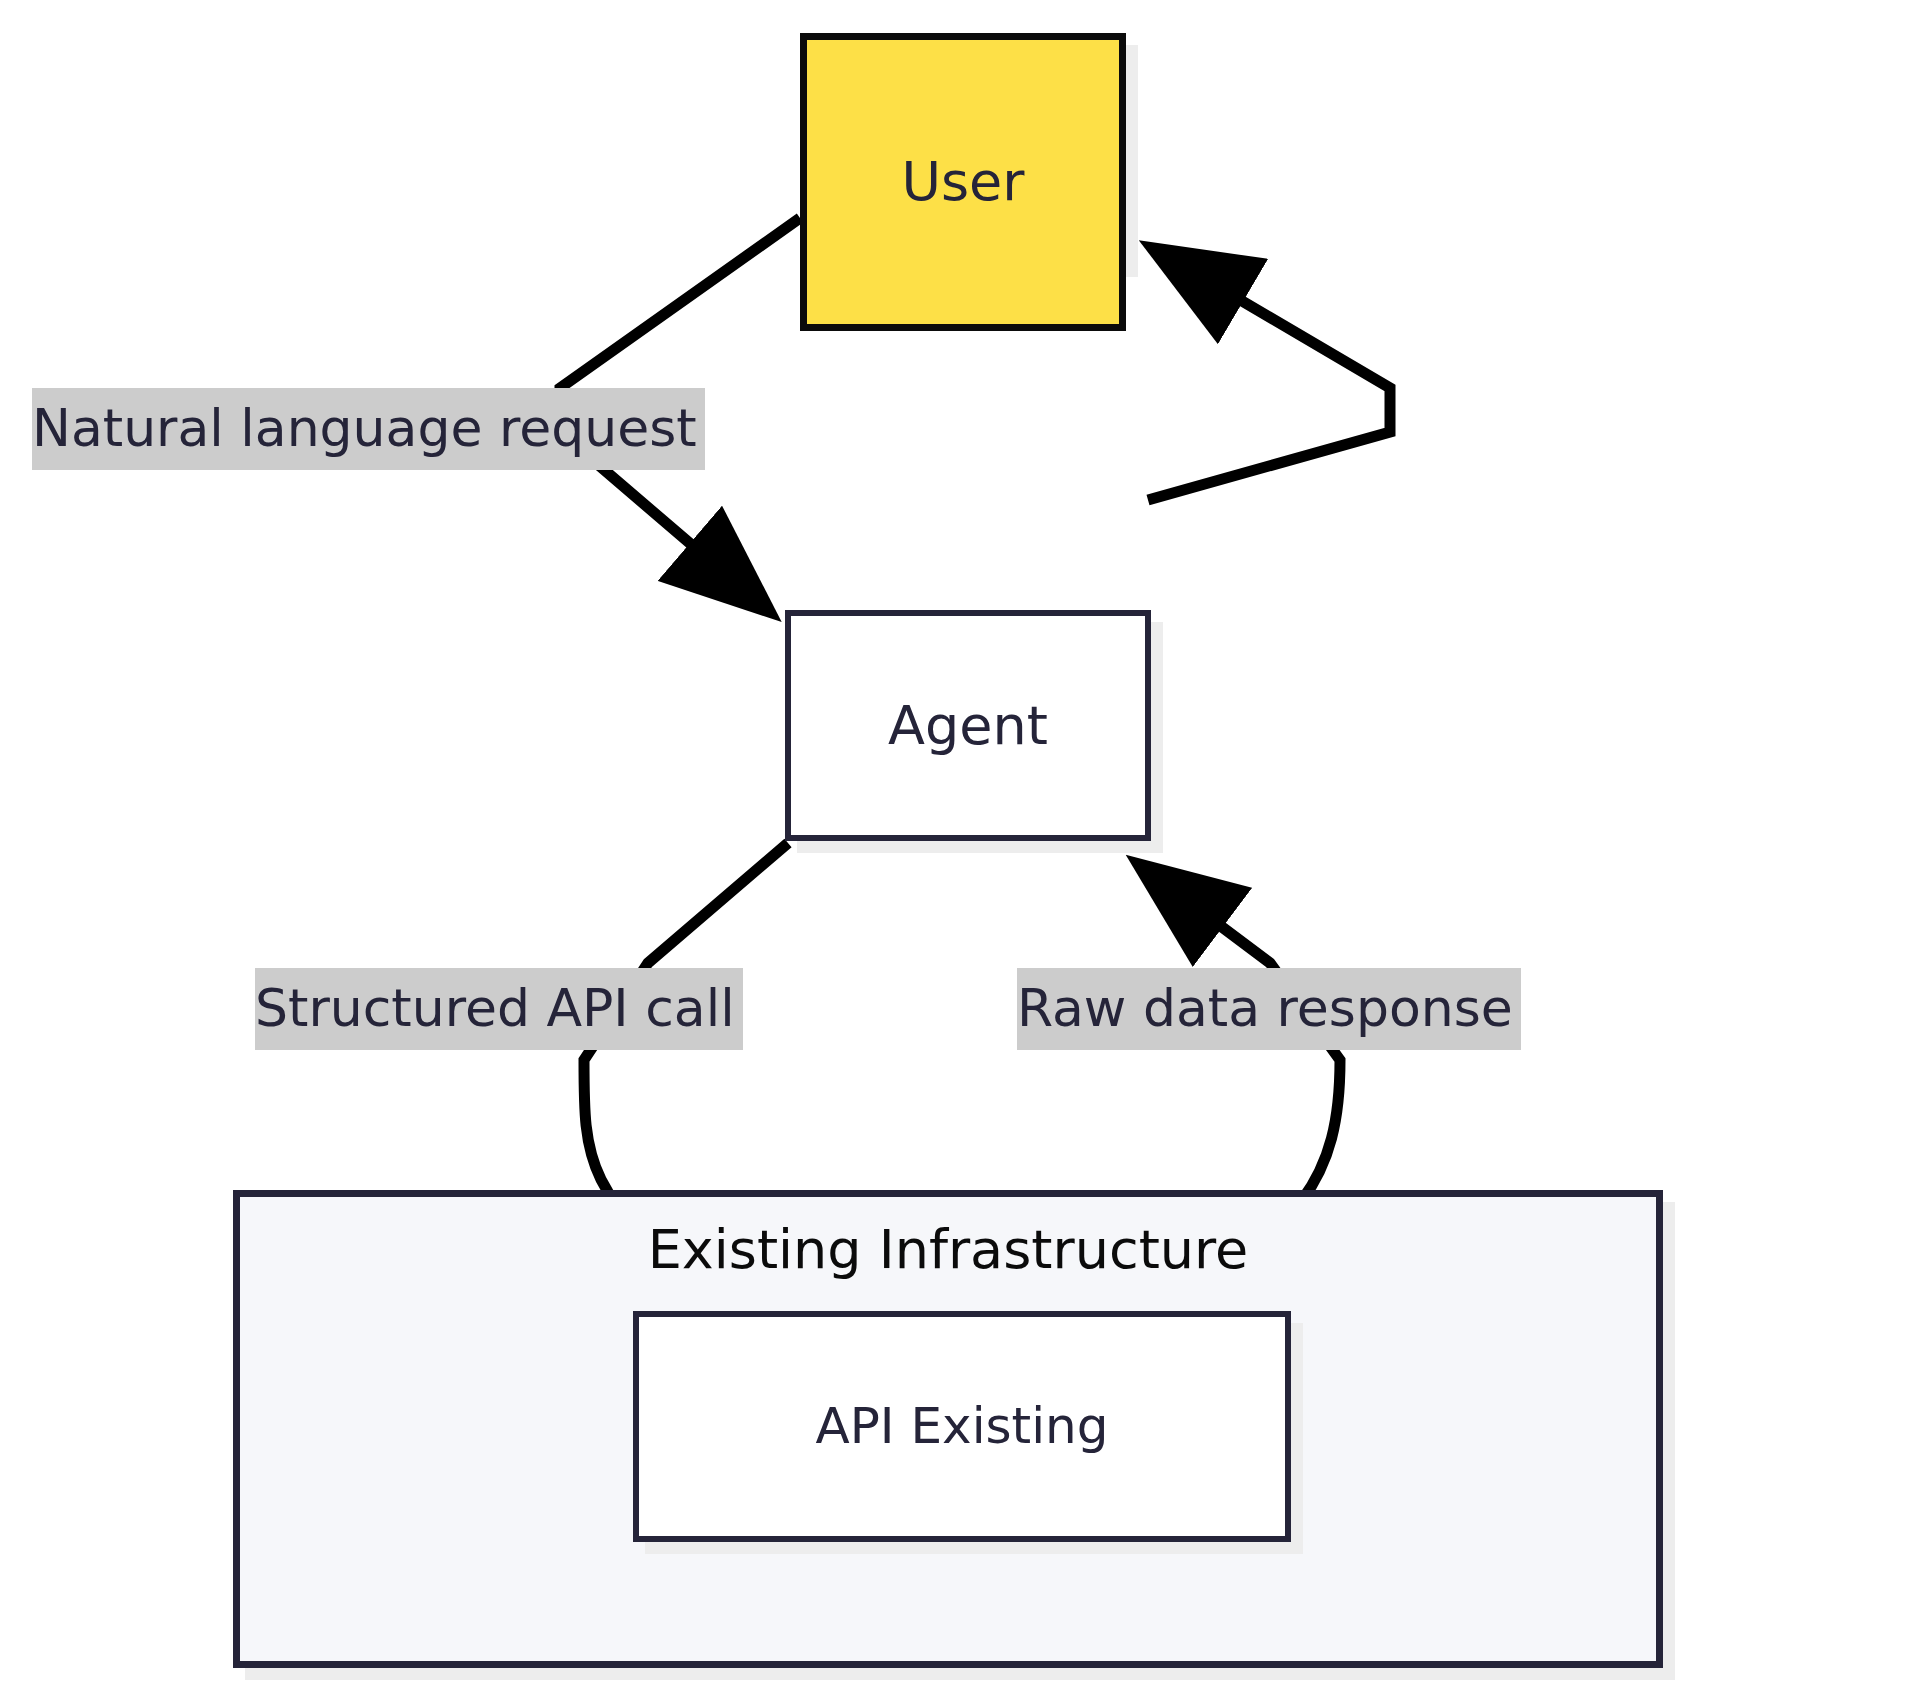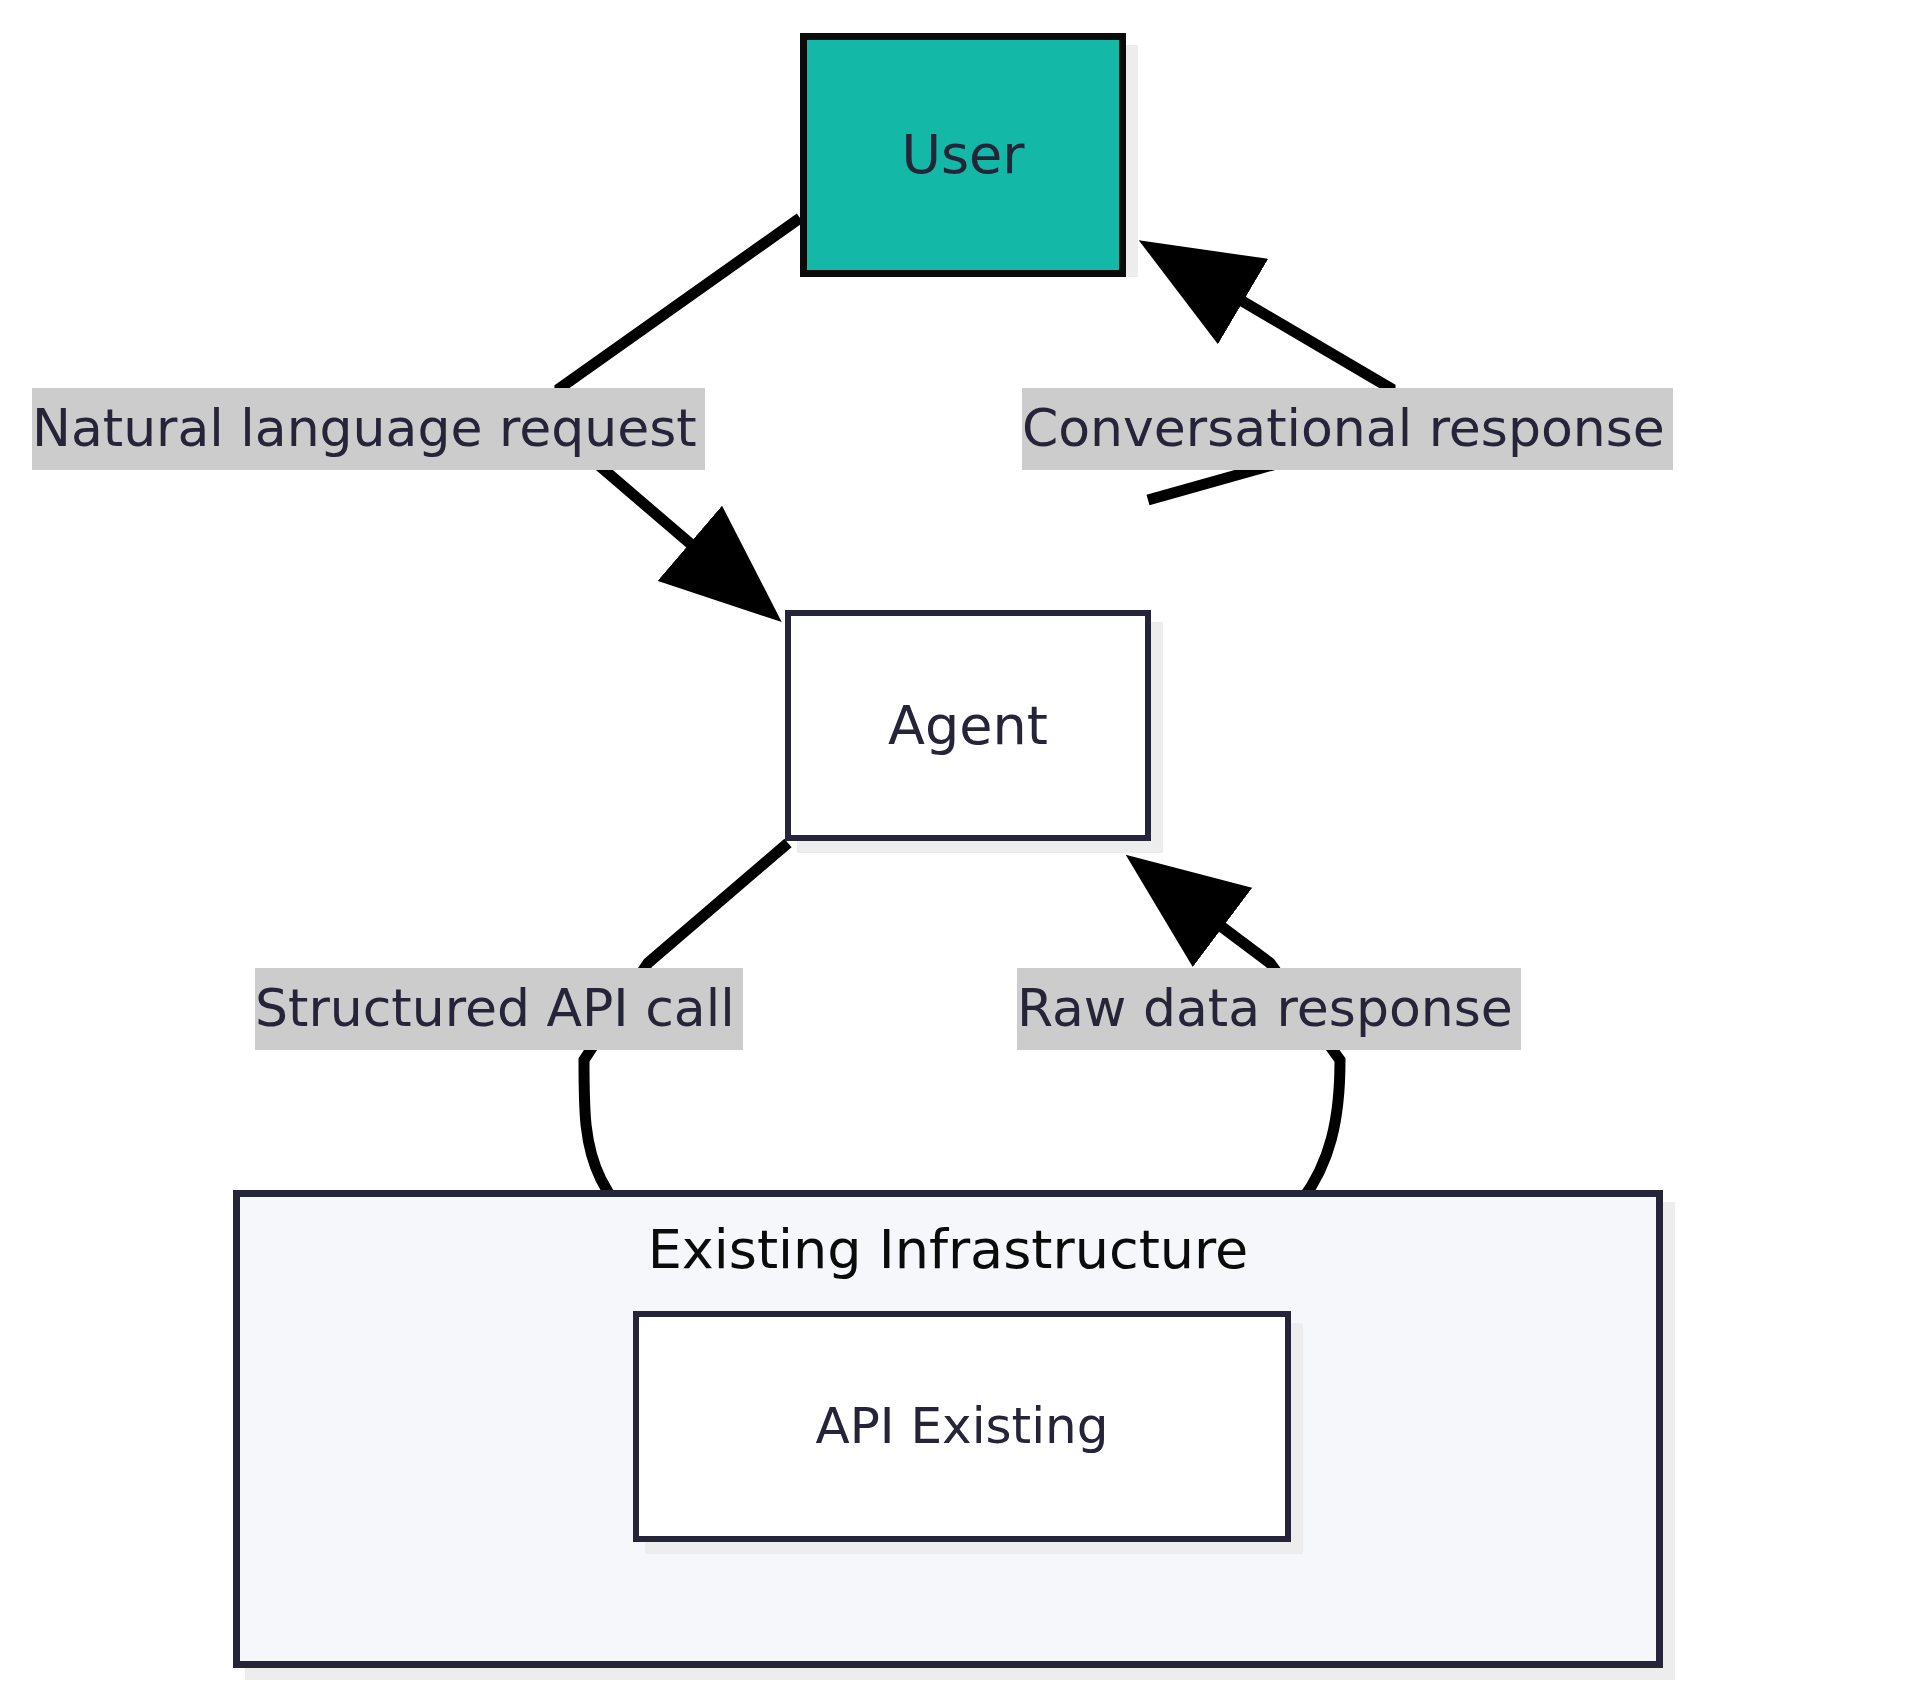--- a/index.html
+++ b/index.html
@@ -43,22 +43,22 @@
   .node-shadow {
     position: absolute;
     background: #ededed;
     z-index: 1;
   }
 
   #user-node {
     left: 800px;
     top: 33px;
     width: 326px;
-    height: 244px;
-    background: #14b8a6;
+    height: 298px;
+    background: #fde047;
     border: 7px solid #0b0b0b;
     font-size: 54px;
     z-index: 3;
   }
   #user-shadow {
     left: 812px;
     top: 45px;
     width: 326px;
     height: 232px;
   }
@@ -178,19 +178,18 @@
   <div class="node" id="user-node">User</div>
 
   <div class="node" id="agent-node">Agent</div>
 
   <div id="infra-title">Existing Infrastructure</div>
 
   <div class="node" id="api-node">API Existing</div>
 
   <div class="edge-label" id="label-nl-request">Natural language request</div>
 
-  <div class="edge-label" id="label-conv-resp">Conversational response</div>
 
   <div class="edge-label" id="label-api-call">Structured API call</div>
 
   <div class="edge-label" id="label-raw-resp">Raw data response</div>
 
 </div>
 
 </body></html>

